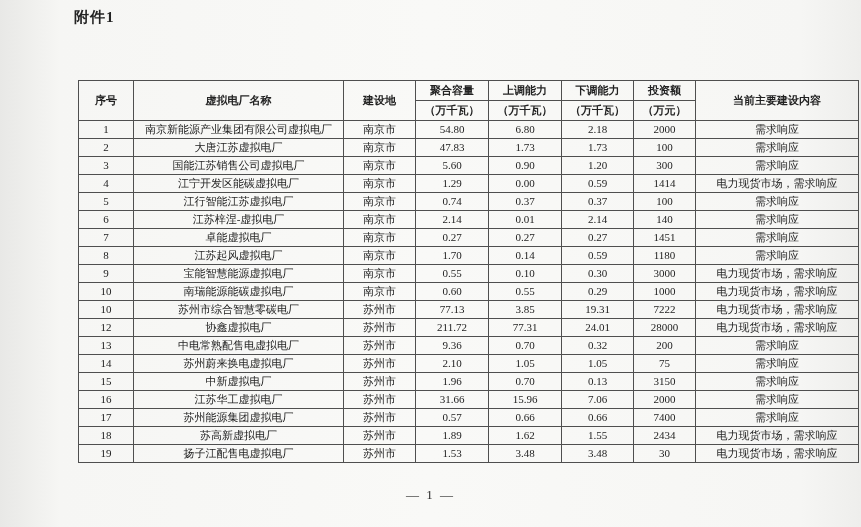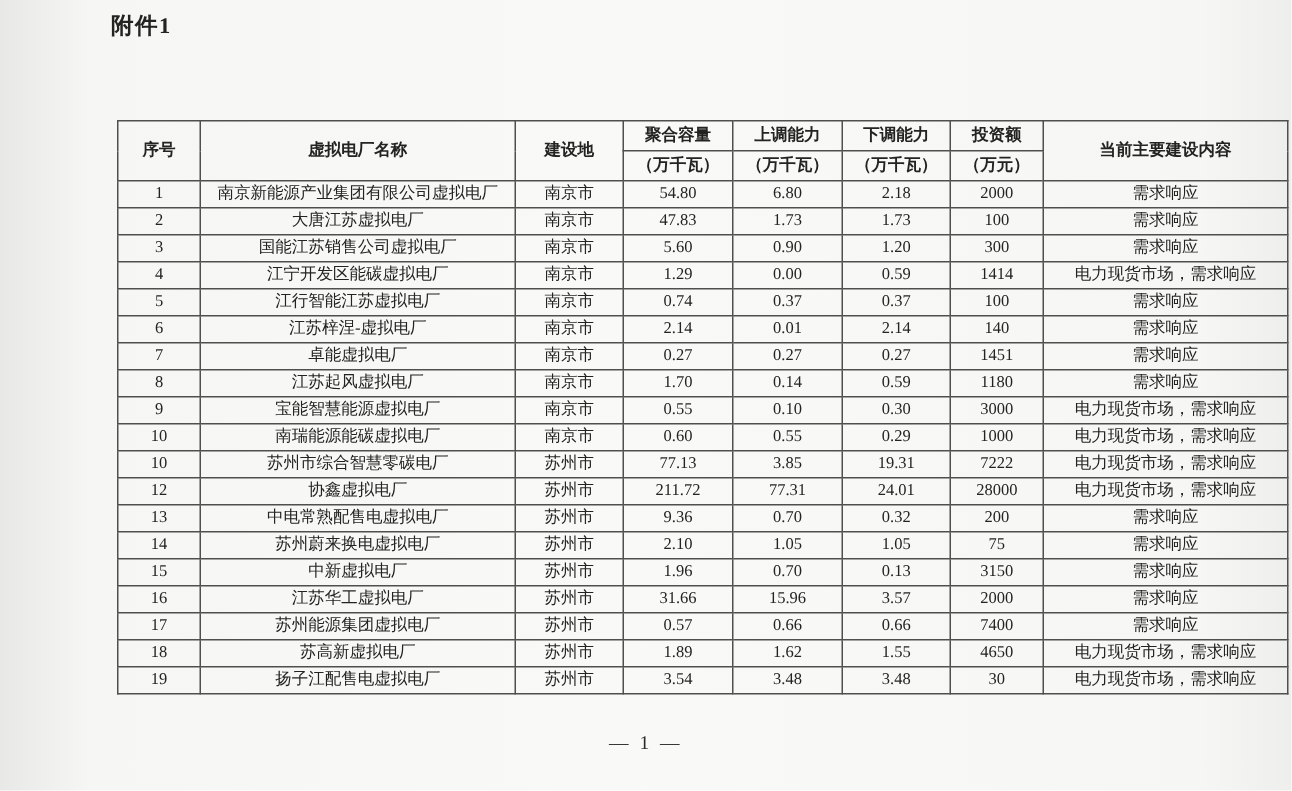--- a/index.html
+++ b/index.html
@@ -244,21 +244,21 @@
     <td class="c-num">3150</td>
     <td class="c-content">需求响应</td>
   </tr>
 
   <tr>
     <td class="c-idx">16</td>
     <td class="c-name">江苏华工虚拟电厂</td>
     <td class="c-loc">苏州市</td>
     <td class="c-num">31.66</td>
     <td class="c-num">15.96</td>
-    <td class="c-num">3.57</td>
+    <td class="c-num">7.06</td>
     <td class="c-num">2000</td>
     <td class="c-content">需求响应</td>
   </tr>
 
   <tr>
     <td class="c-idx">17</td>
     <td class="c-name">苏州能源集团虚拟电厂</td>
     <td class="c-loc">苏州市</td>
     <td class="c-num">0.57</td>
     <td class="c-num">0.66</td>
@@ -267,29 +267,29 @@
     <td class="c-content">需求响应</td>
   </tr>
 
   <tr>
     <td class="c-idx">18</td>
     <td class="c-name">苏高新虚拟电厂</td>
     <td class="c-loc">苏州市</td>
     <td class="c-num">1.89</td>
     <td class="c-num">1.62</td>
     <td class="c-num">1.55</td>
-    <td class="c-num">4650</td>
+    <td class="c-num">2434</td>
     <td class="c-content">电力现货市场，需求响应</td>
   </tr>
 
   <tr>
     <td class="c-idx">19</td>
     <td class="c-name">扬子江配售电虚拟电厂</td>
     <td class="c-loc">苏州市</td>
-    <td class="c-num">3.54</td>
+    <td class="c-num">1.53</td>
     <td class="c-num">3.48</td>
     <td class="c-num">3.48</td>
     <td class="c-num">30</td>
     <td class="c-content">电力现货市场，需求响应</td>
   </tr>
 </tbody>
   </table>
 
   <div class="footer-page">— 1 —</div>
 

